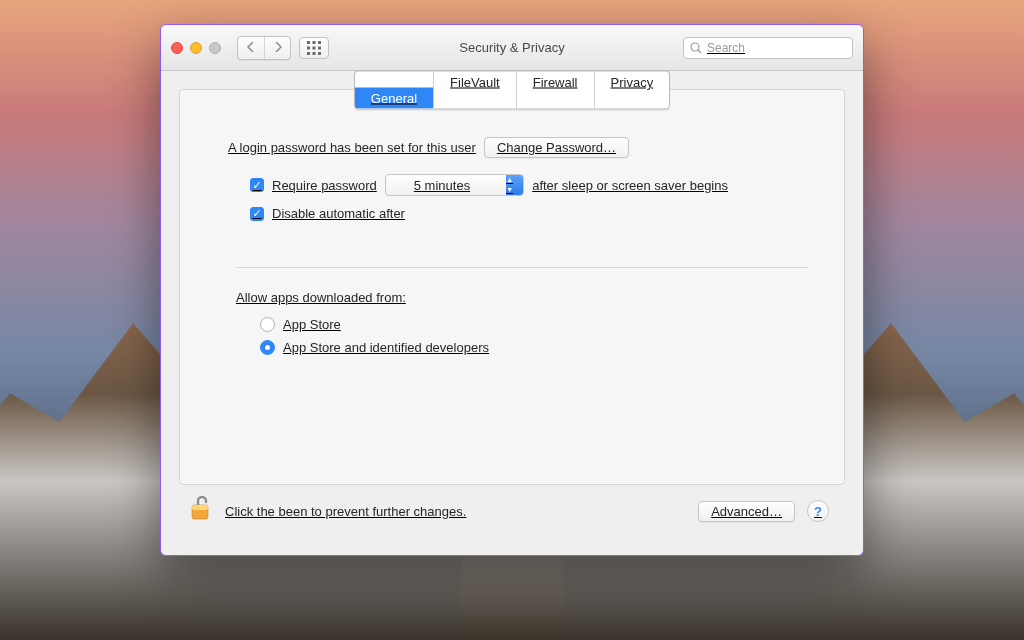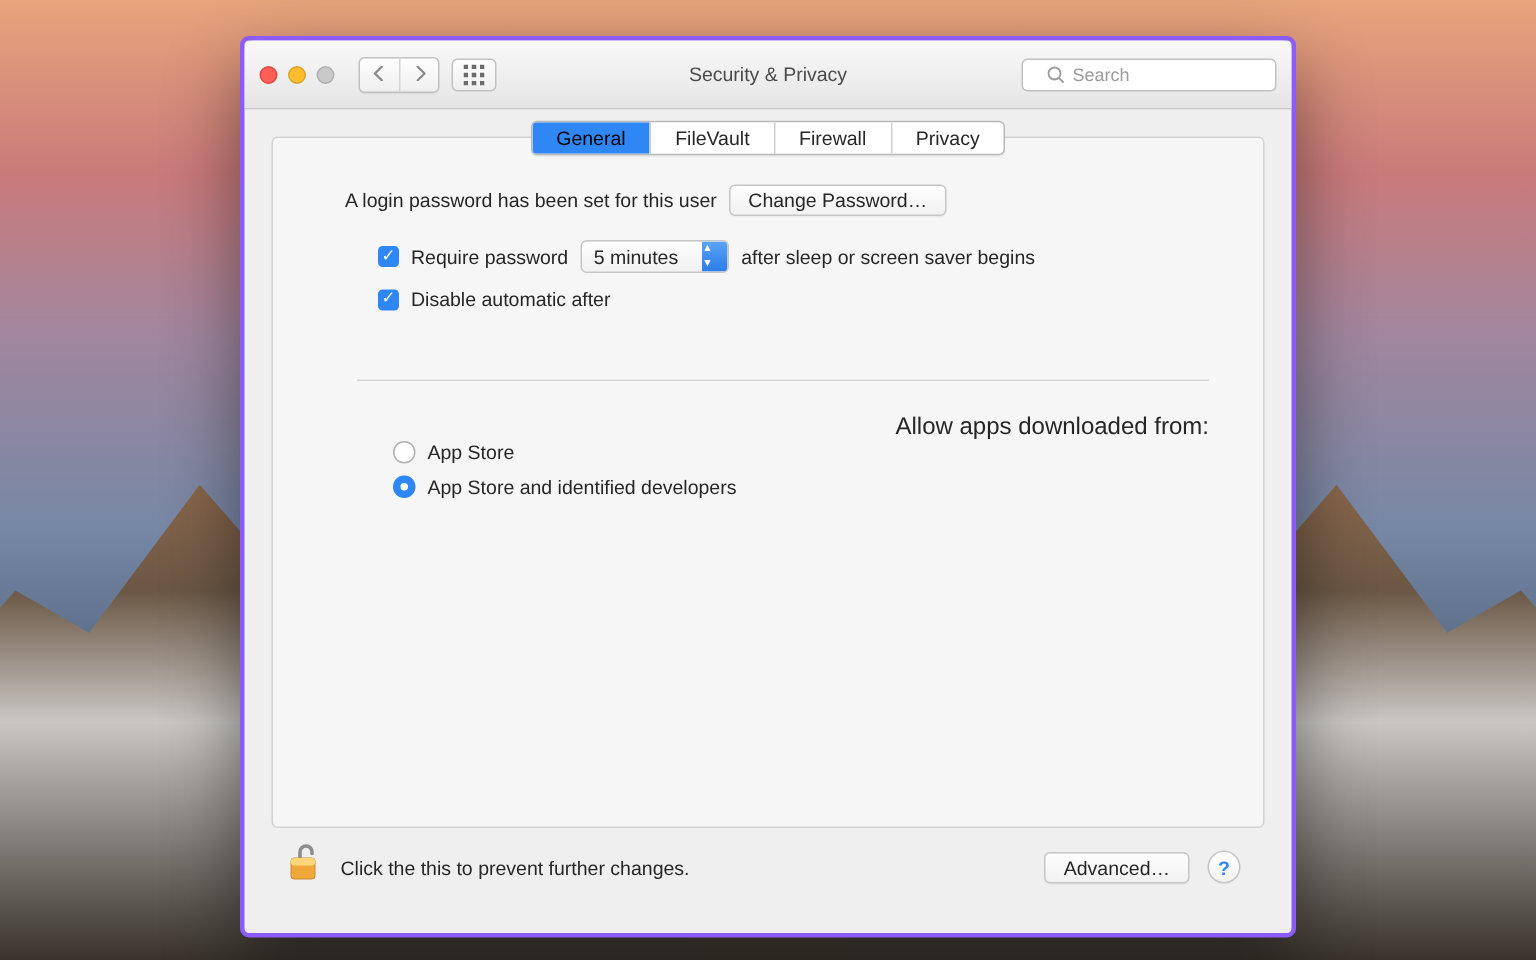--- a/index.html
+++ b/index.html
@@ -17,26 +17,26 @@
     clip-path: polygon(0 100%, 0 50%, 10% 30%, 18% 38%, 30% 10%, 42% 34%, 55% 0%, 68% 28%, 80% 8%, 90% 30%, 100% 12%, 100% 100%);
     background: linear-gradient(180deg, #9c6b46 0%, #6b533b 30%, #d7d2cc 55%, #3a3228 100%);
     opacity: .9;
   }
   .mtn-left { left: -5%; }
   .mtn-right { right: -5%; transform: scaleX(-1); }
 
   .window {
     position: absolute;
     left: 160px; top: 24px;
-    width: 704px; height: 601px;
+    width: 704px; height: 532px;
     background: #efefef;
-    border: 3px solid #8b5cf6;
+    border: 1px solid #8b5cf6;
     border-radius: 6px;
     box-shadow: 0 20px 50px rgba(0,0,0,.45);
-    display: flex; flex-direction: column;
+    display: flex; flex-direction: column; text-decoration: underline;
   }
   .toolbar {
     height: 46px;
     background: linear-gradient(#f9f9f9,#e5e5e5);
     border-bottom: 1px solid #c7c7c7;
     border-radius: 6px 6px 0 0;
     display: flex; align-items: center;
     padding: 0 10px;
     gap: 8px;
     position: relative;
@@ -62,21 +62,21 @@
   }
   .gridbtn svg { width:14px; height:14px; }
   .title {
     position:absolute; left:0; right:0; text-align:center;
     font-size:13px; color:#4a4a4a; pointer-events:none;
   }
   .search {
     margin-left:auto; width:170px; height:22px;
     border:1px solid #c1c1c1; border-radius:4px;
     background:#fff; display:flex; align-items:center;
-    gap:5px; padding:0 16px; color:#9b9b9b; font-size:12px;
+    gap:5px; padding:0 6px; color:#9b9b9b; font-size:12px;
   }
   .search svg{width:12px;height:12px;fill:#9b9b9b;}
 
   .body { flex:1; padding: 18px; display:flex; flex-direction:column; }
 
   .panel {
     flex:1; background:#f6f6f6;
     border:1px solid #d3d3d3; border-radius:4px;
     display:flex; flex-direction:column;
     padding: 0;
@@ -88,21 +88,21 @@
     transform: translateY(-50%);
     border:1px solid #b9b9b9; border-radius:4px;
     overflow:hidden; background:#fff;
     box-shadow:0 1px 1px rgba(0,0,0,.06);
   }
   .tabs > div {
     padding: 3px 16px; font-size:13px; color:#262626;
     border-left:1px solid #cfcfcf;
   }
   .tabs > div:first-child { border-left:0; }
-  .tabs > .active { background:#2f87f5; color:#000000; }
+  .tabs > .active { background:#2f87f5; color:#ffffff;margin-top:16px; }
 
   .content { padding: 8px 36px 0 56px; font-size:13px; color:#262626; }
 
   .row { display:flex; align-items:center; gap:8px; margin-bottom:10px; }
   .row.login { margin-left:-8px; margin-bottom:16px;}
   .row.indent { margin-left: 14px; }
 
   .checkbox {
     width:14px; height:14px; border-radius:3px;
     border:1px solid #b1b1b1; background:#fff;
@@ -119,32 +119,32 @@
     box-shadow:0 1px 0 rgba(0,0,0,.04);
   }
   .macbutton.disabled { color:#b3b3b3; }
 
   .popup {
     display:inline-flex; align-items:center;
     border:1px solid #c6c6c6; border-radius:4px;
     background:linear-gradient(#fefefe,#f1f1f1);
     height:22px; padding-left:8px; overflow:hidden;
   }
-  .popup span { font-size:13px; padding-right:16px;}
+  .popup span { font-size:13px; padding-right:16px;margin-left:20px;}
   .stepper {
     width:17px; height:100%;
     background:linear-gradient(#5aa3f8,#2d7de8);
     display:flex; flex-direction:column;
     color:#fff;
   }
   .stepper div{flex:1; font-size:7px; text-align:center; line-height:9px;}
 
   .divider { height:1px; background:#d5d5d5; margin:46px 0 22px; }
 
-  .section-label { font-size:16px; margin-bottom:0;text-align:right; }
+  .section-label { font-size:13px; margin-bottom:12px; }
 
   .radio-row { display:flex; align-items:center; gap:8px; margin-left:24px; margin-bottom:8px; }
   .radio {
     width:15px; height:15px; border-radius:50%;
     border:1px solid #b1b1b1; background:#fff;
     display:inline-flex; align-items:center; justify-content:center;
     flex:0 0 15px;
   }
   .radio.selected { border-color:#2f87f5; background:#2f87f5; box-shadow:inset 0 0 0 3px #2f87f5;}
   .radio.selected::after{content:""; width:5px; height:5px; border-radius:50%; background:#fff;}
@@ -266,20 +266,20 @@
 
     <div class="footer">
       <span>
         <svg width="24" height="28" viewBox="0 0 24 28">
           <path d="M9 10 V6 a4 4 0 0 1 8 0 v1" stroke="#8d8d8d" stroke-width="2.4" fill="none" stroke-linecap="round"></path>
           <rect x="3" y="10" width="16" height="14" rx="2" fill="#f2a838"></rect>
           <rect x="3" y="10" width="16" height="14" rx="2" fill="none" stroke="#c4842a" stroke-width="0.6"></rect>
           <rect x="3" y="10" width="16" height="5" rx="2" fill="#ffd57a"></rect>
         </svg>
       </span>
-      <span class="footer-text">Click the this to prevent further changes.</span>
+      <span class="footer-text">Click the been to prevent further changes.</span>
       <div style="flex:1"></div>
       <button class="macbutton">Advanced…</button>
       <span class="help">?</span>
     </div>
 
   </div>
 </div>
 
 </body></html>

